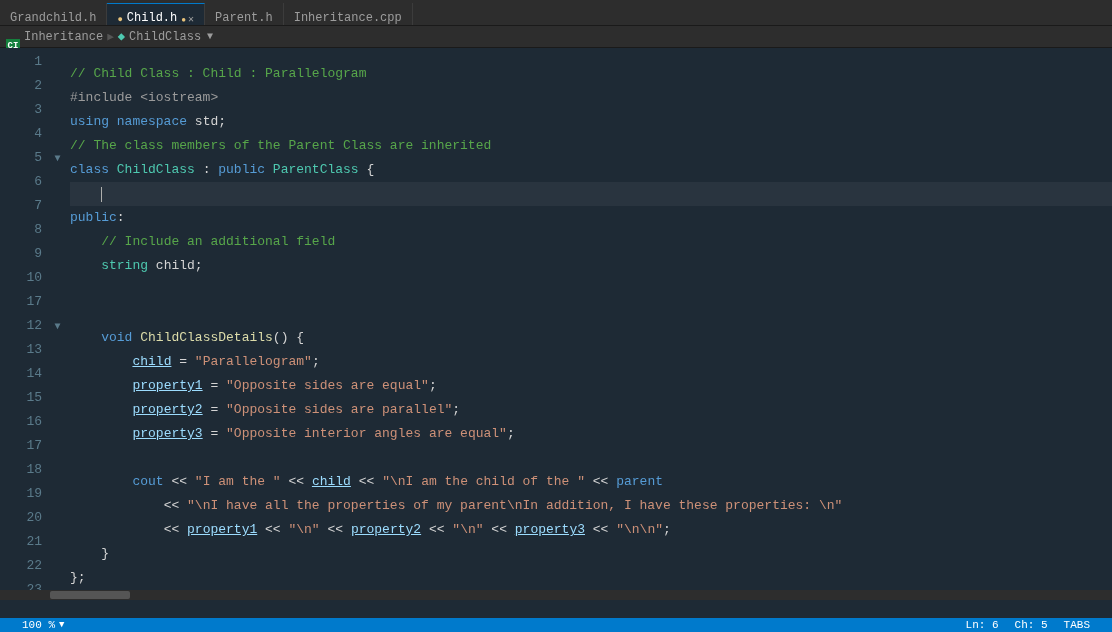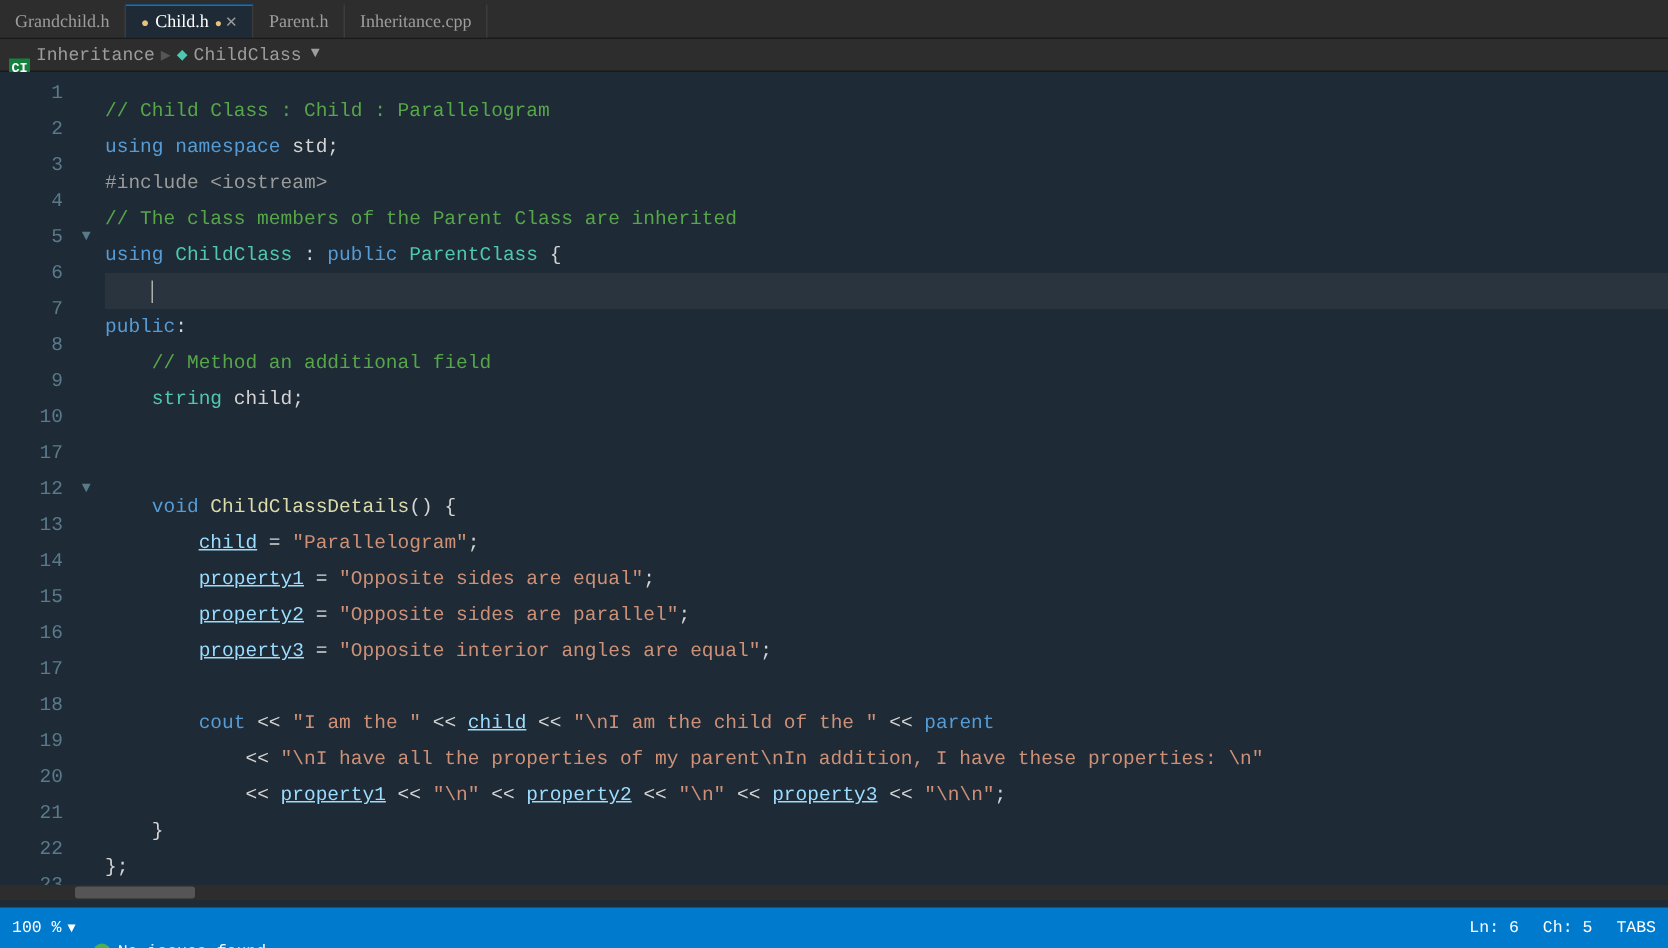--- a/index.html
+++ b/index.html
@@ -19,28 +19,27 @@
       height: 26px;
       display: flex;
       align-items: flex-end;
       border-bottom: 1px solid #1a1a1a;
     }
 
     .tab {
       height: 22px;
       padding: 0 10px;
       display: flex;
-      align-items: center;
+      align-items: flex-end;
       font-size: 12px;
       cursor: pointer;
       border-right: 1px solid #3c3c3c;
       background: #2d2d2d;
       color: #9d9d9d;
       gap: 4px;
-      font-family: Liberation Serif, serif;
     }
 
     .tab.active {
       background: #1e2a35;
       color: #ffffff;
       border-top: 1px solid #007acc;
     }
 
     .tab .close-btn {
       font-size: 10px;
@@ -178,25 +177,25 @@
       vertical-align: middle;
     }
 
     @keyframes blink {
       0%, 100% { opacity: 1; }
       50% { opacity: 0; }
     }
 
     
     .status-bar {
-      height: 27px;
+      height: 14px;
       background: #007acc;
       display: flex;
       align-items: center;
-      padding: 0 8px;
+      padding: 0 22px;
       font-size: 11px;
       color: white;
       justify-content: space-between;
       position: absolute;
       bottom: 0;
       width: 1112px;
     }
 
     .status-left {
       display: flex;
@@ -341,45 +340,45 @@
     <div class="fold-marker"></div>
   </div>
 
   <div class="code-area">
 
     <div class="code-line">
       <span class="c-comment">// Child Class : Child : Parallelogram</span>
     </div>
 
     <div class="code-line">
+      <span class="c-preprocessor">#include &lt;iostream&gt;</span>
+    </div>
+
+    <div class="code-line">
       <span class="c-keyword">using namespace</span><span class="c-default"> std;</span>
     </div>
 
     <div class="code-line">
-      <span class="c-preprocessor">#include &lt;iostream&gt;</span>
-    </div>
-
-    <div class="code-line">
       <span class="c-comment">// The class members of the Parent Class are inherited</span>
     </div>
 
     <div class="code-line">
-      <span class="c-keyword">using </span><span class="c-teal">ChildClass</span><span class="c-default"> : </span><span class="c-keyword">public </span><span class="c-teal">ParentClass</span><span class="c-default"> {</span>
+      <span class="c-keyword">class </span><span class="c-teal">ChildClass</span><span class="c-default"> : </span><span class="c-keyword">public </span><span class="c-teal">ParentClass</span><span class="c-default"> {</span>
     </div>
 
     <div class="code-line active-line">
       <span class="c-default">    </span><span class="cursor"></span>
     </div>
 
     <div class="code-line">
       <span class="c-keyword">public</span><span class="c-default">:</span>
     </div>
 
     <div class="code-line">
-      <span class="c-default">    </span><span class="c-comment">// Method an additional field</span>
+      <span class="c-default">    </span><span class="c-comment">// Include an additional field</span>
     </div>
 
     <div class="code-line">
       <span class="c-default">    </span><span class="c-teal">string</span><span class="c-default"> child;</span>
     </div>
 
     <div class="code-line"></div>
 
     <div class="code-line">
       <span class="c-default">    </span>

